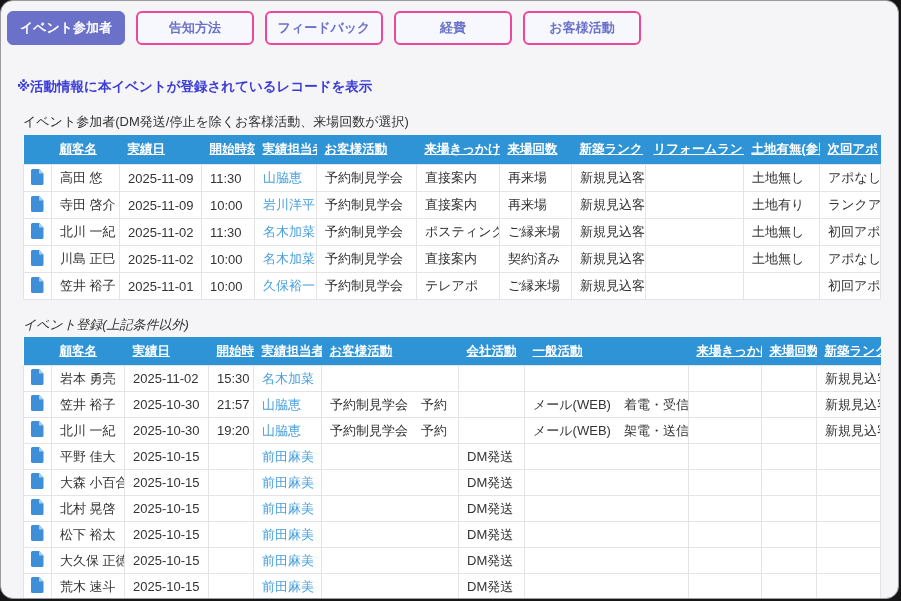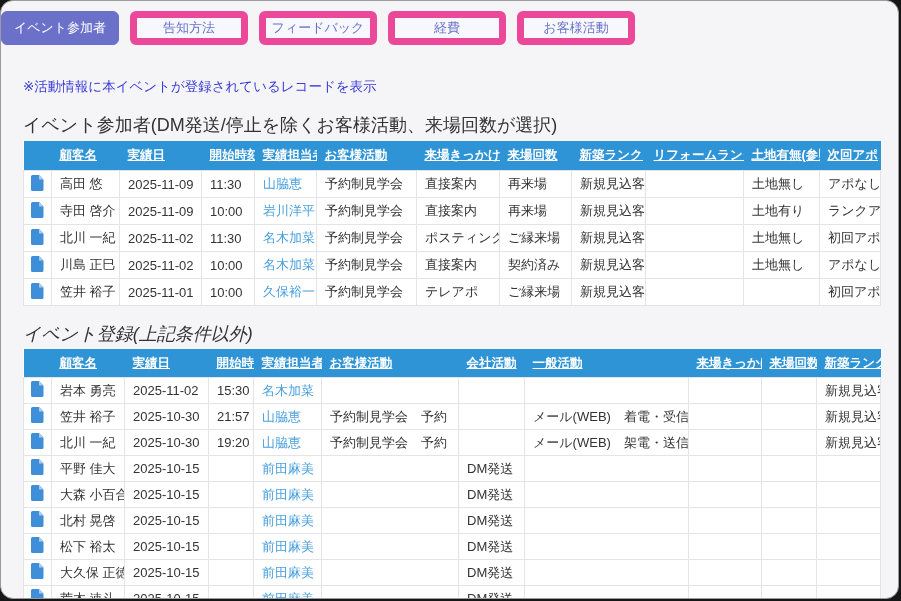--- a/index.html
+++ b/index.html
@@ -3,32 +3,32 @@
 <meta charset="utf-8">
 <style>
   html,body { margin:0; padding:0; background:#161616; }
   body { font-family:"Liberation Sans","DejaVu Sans",sans-serif; }
   .card {
     position:relative; width:899px; height:599px;
     background:#f5f5f7; border:1px solid #9a9aa0; border-radius:13px;
     overflow:hidden; box-sizing:border-box;
   }
   
-  .tabs { display:flex; margin:10px 0 0 0; }
+  .tabs { display:flex; margin:10px 0 0 6px;font-weight:bold; }
   .tab {
     width:118px; height:34px; margin-right:11px; border-radius:6px;
     display:flex; align-items:center; justify-content:center;
     font-size:13px; box-sizing:border-box; cursor:pointer;
   }
   .tab.active { background:#6b71c9; color:#ffffff; border:1px solid #6b71c9; }
-  .tab.inactive { background:#f7f8fd; color:#6b71c9; border:7px solid #ec4899; }
+  .tab.inactive { background:#f7f8fd; color:#6b71c9; border:2px solid #ec4899; }
   
-  .note { margin:33px 22px 0 22px; color:#3b3bd6; font-weight:normal; font-size:13.5px; }
+  .note { margin:33px 22px 0 16px; color:#3b3bd6; font-weight:bold; font-size:13.5px; }
   
-  .sec-title { margin:17px 22px 0 22px; color:#333; font-size:18px; }
+  .sec-title { margin:17px 22px 0 22px; color:#333; font-size:13px; }
   .sec-title.second { margin-top:16px;font-style:italic; }
   
   table { border-collapse:collapse; table-layout:fixed; width:857px; margin:4px 22px 0 22px; background:#fff; }
   table.t2 { margin-top:3px; }
   thead th {
     background:#2f94d6; color:#fff; font-size:12.5px; font-weight:bold;
     text-align:left; padding:0 0 0 8px; height:29px; white-space:nowrap; overflow:hidden;text-decoration:underline;
   }
   table.t2 thead th { height:28px; }
   tbody td {

